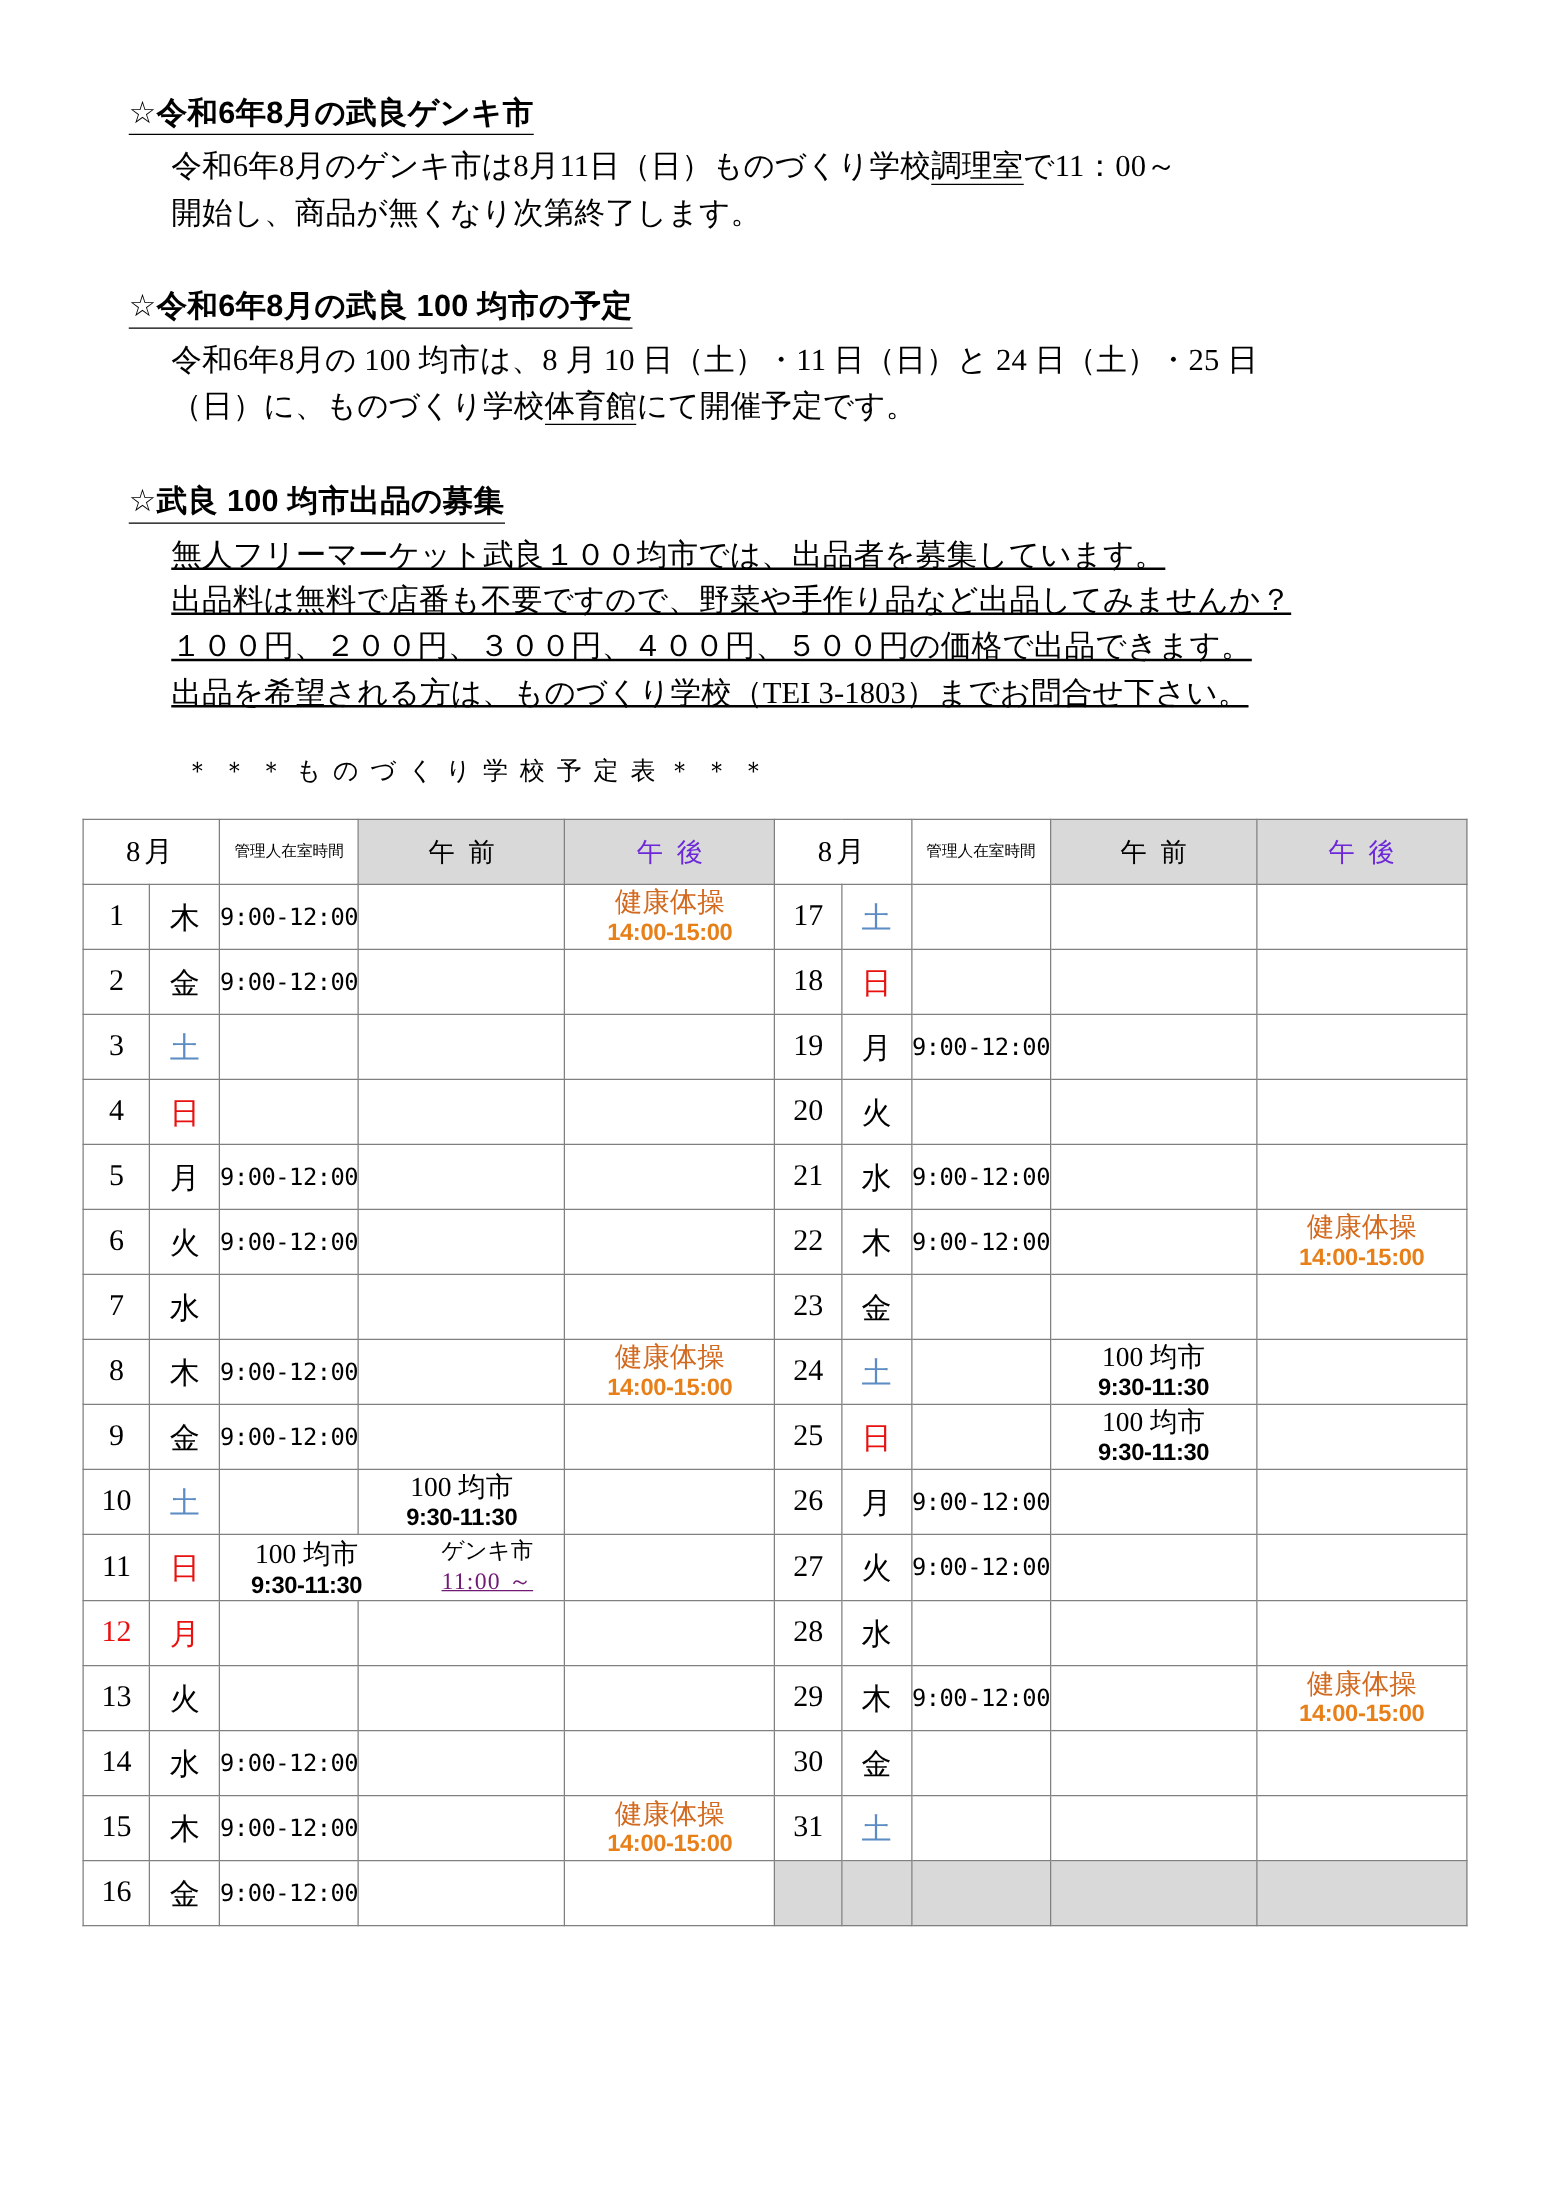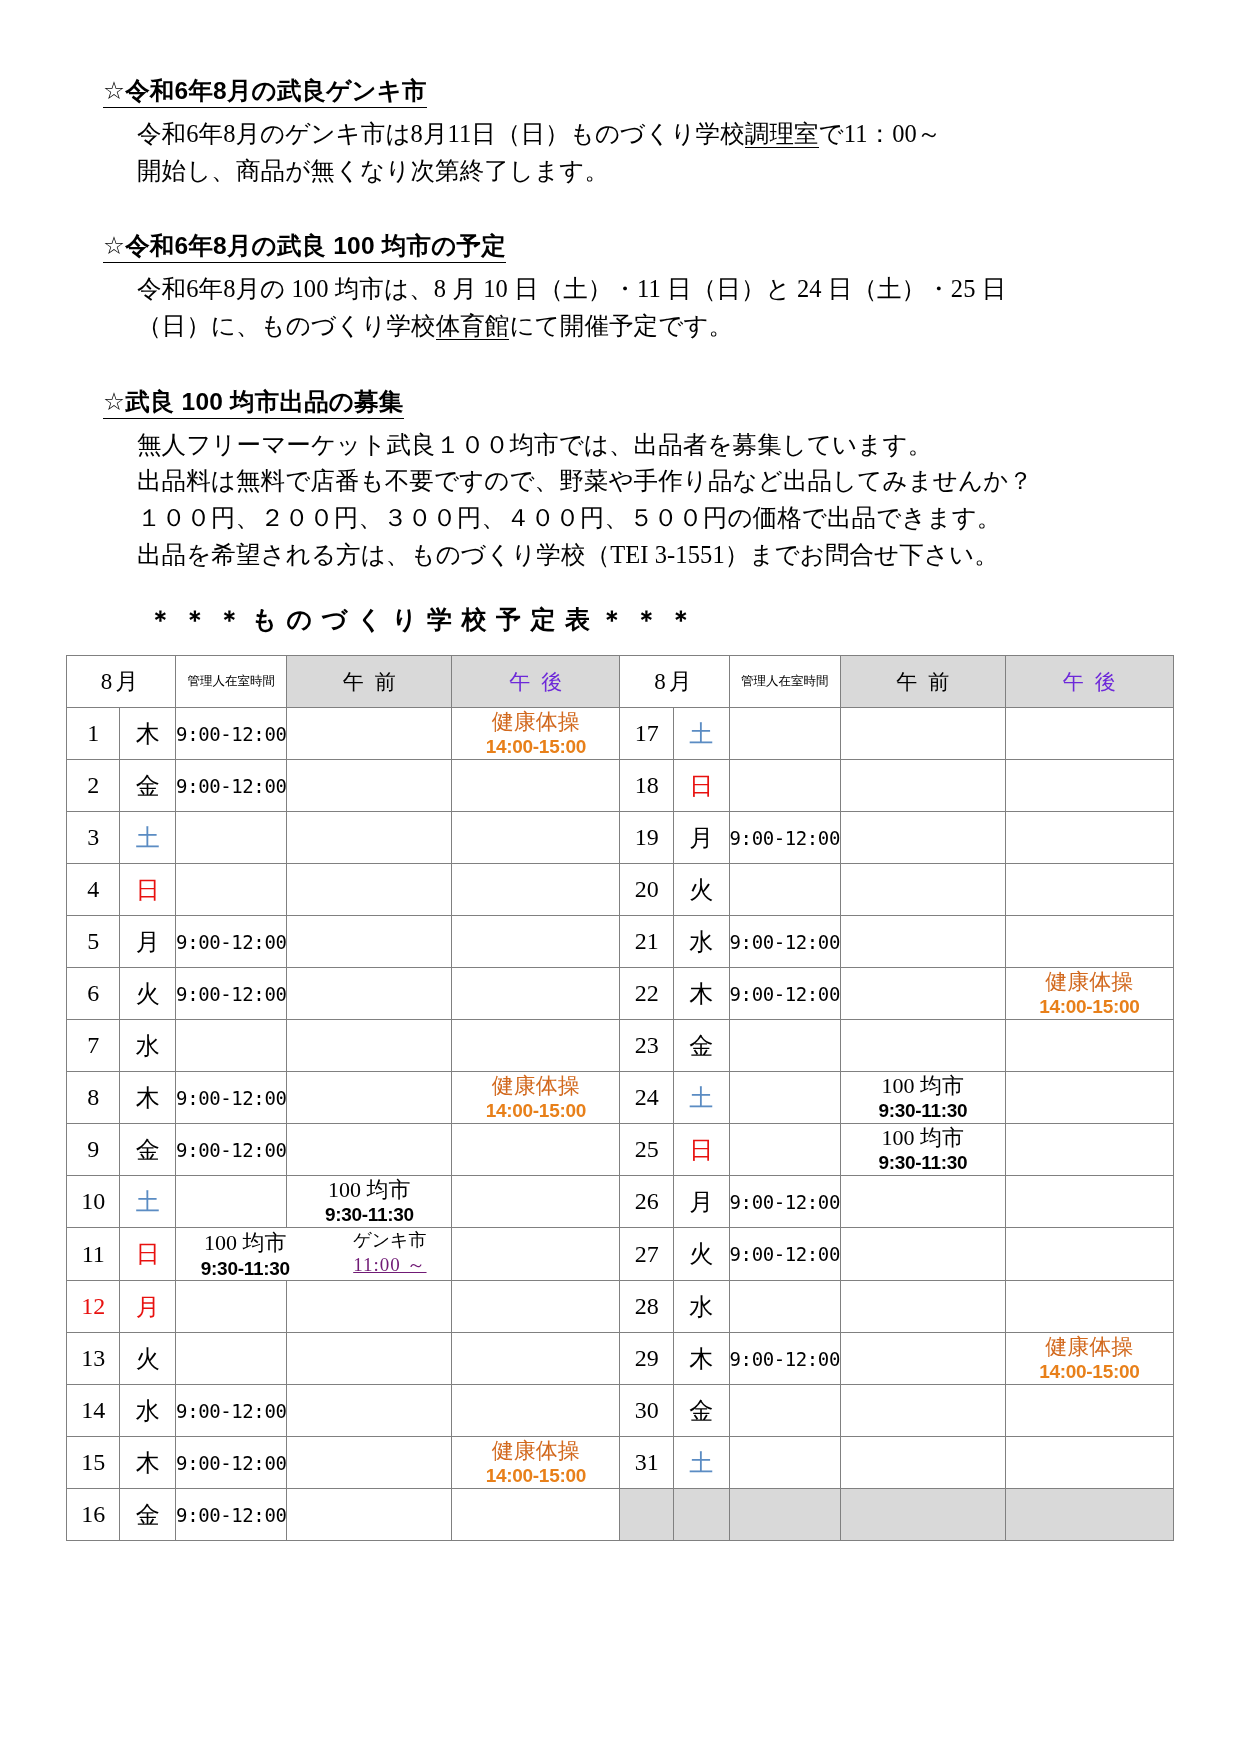--- a/index.html
+++ b/index.html
@@ -25,21 +25,21 @@
   }
 
   
   .prose {
     position: absolute;
     left: 103px;
     top: 76px;
     width: 1060px;
   }
   .section { margin-bottom: 26px; }
-  .section:last-child { margin-bottom: 0; }
+  .section:last-child { margin-bottom: 0; text-decoration: underline; }
 
   .sec-head {
     font-family: "Liberation Sans", "DejaVu Sans", sans-serif;
     font-weight: bold;
     font-size: 24.5px;
     line-height: 1.22;
     margin: 0 0 8px 0;
     display: inline-block;
     border-bottom: 1.6px solid #000;
     padding-bottom: 1px;
@@ -58,24 +58,23 @@
 
   #sec1 { top: 0; }
   #sec2 { margin-top: 42px; }
   #sec3 { margin-top: 42px; }
 
   
   .table-title {
     position: absolute;
     left: 148px;
     top: 603px;
-    font-size: 25px;
+    font-size: 20px;
     letter-spacing: 9.5px;
     white-space: nowrap;
-    font-weight: bold;
   }
 
   
   .sched-wrap {
     position: absolute;
     left: 66px;
     top: 655px;
     width: 1108px;
   }
   table.sched {
@@ -212,21 +211,21 @@
         <p>（日）に、ものづくり学校<span class="u">体育館</span>にて開催予定です。</p>
       </div>
     </div>
 
     <div class="section" id="sec3">
       <div class="sec-head">☆武良 100 均市出品の募集</div>
       <div class="sec-body">
         <p>無人フリーマーケット武良１００均市では、出品者を募集しています。</p>
         <p>出品料は無料で店番も不要ですので、野菜や手作り品など出品してみませんか？</p>
         <p>１００円、２００円、３００円、４００円、５００円の価格で出品できます。</p>
-        <p>出品を希望される方は、ものづくり学校（TEI 3-1551）までお問合せ下さい。</p>
+        <p>出品を希望される方は、ものづくり学校（TEI 3-1803）までお問合せ下さい。</p>
       </div>
     </div>
   </div>
 
   <div class="table-title">＊＊＊ものづくり学校予定表＊＊＊</div>
 
   <div class="sched-wrap">
     <table class="sched">
       <colgroup>
         <col class="c-day">

